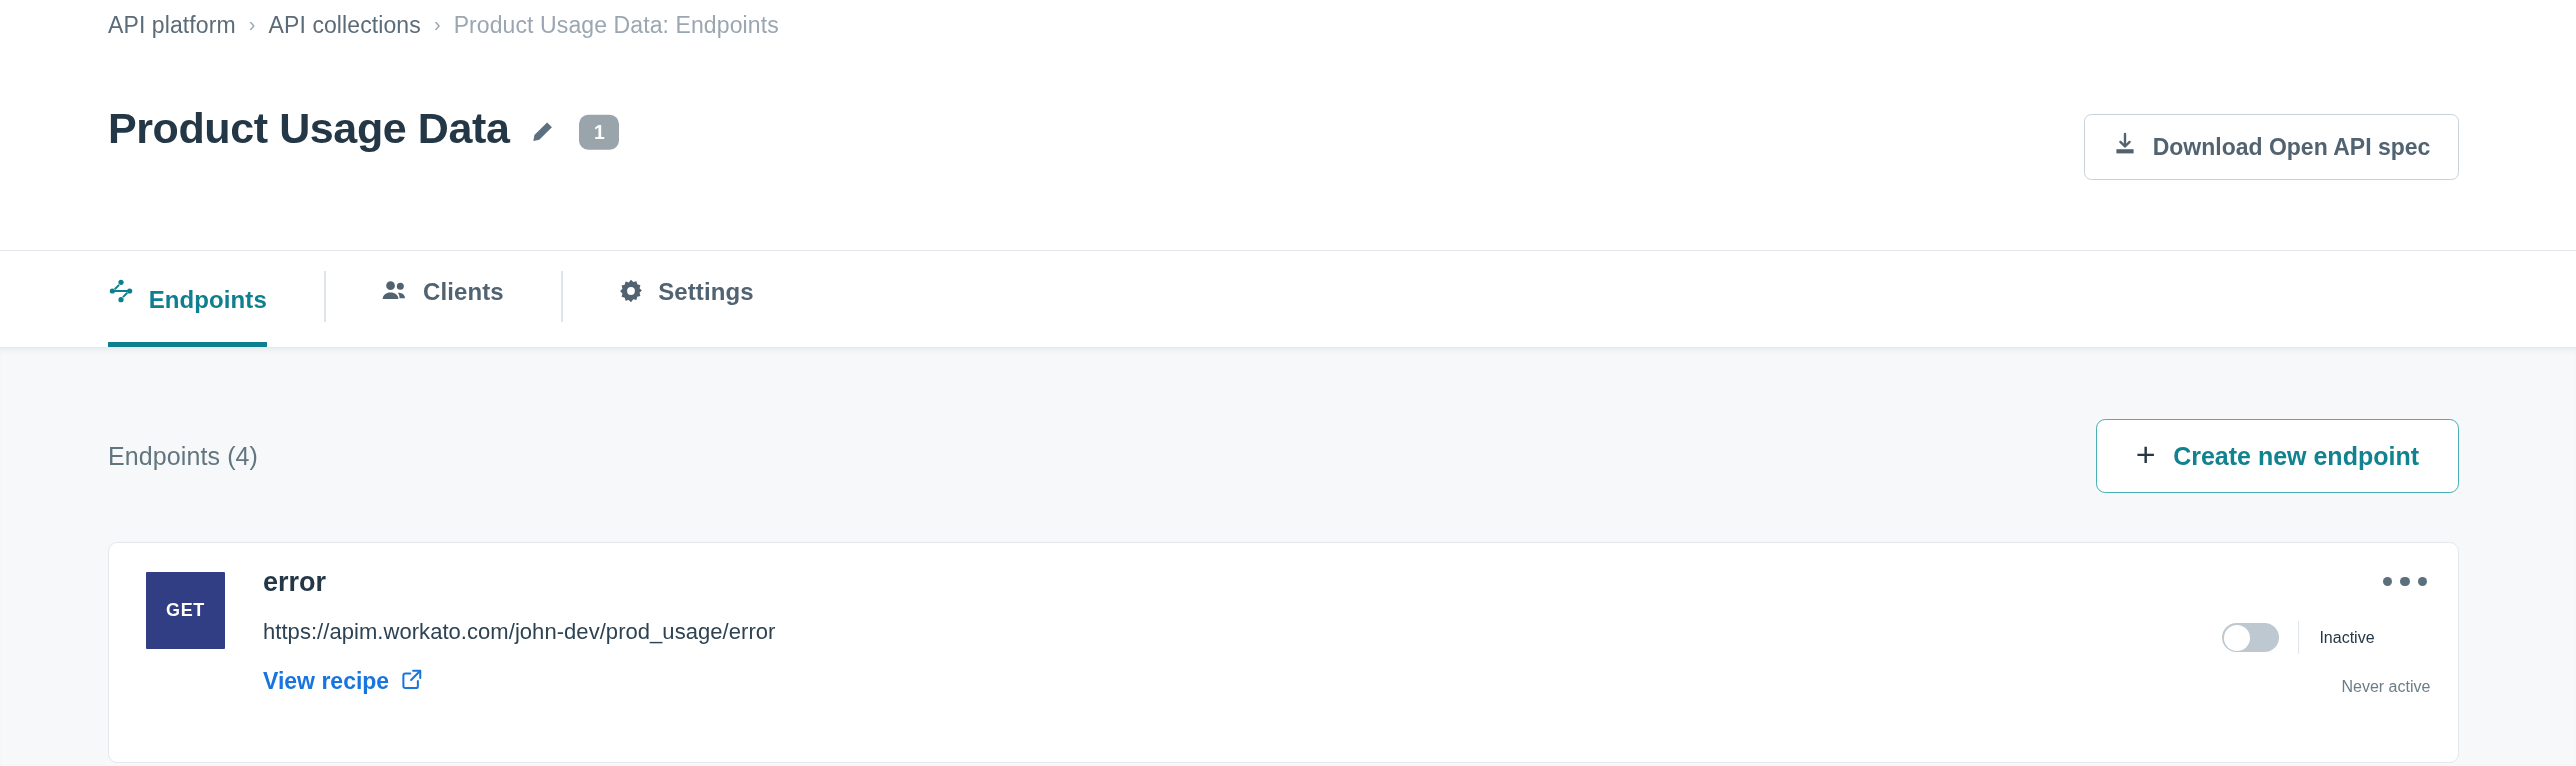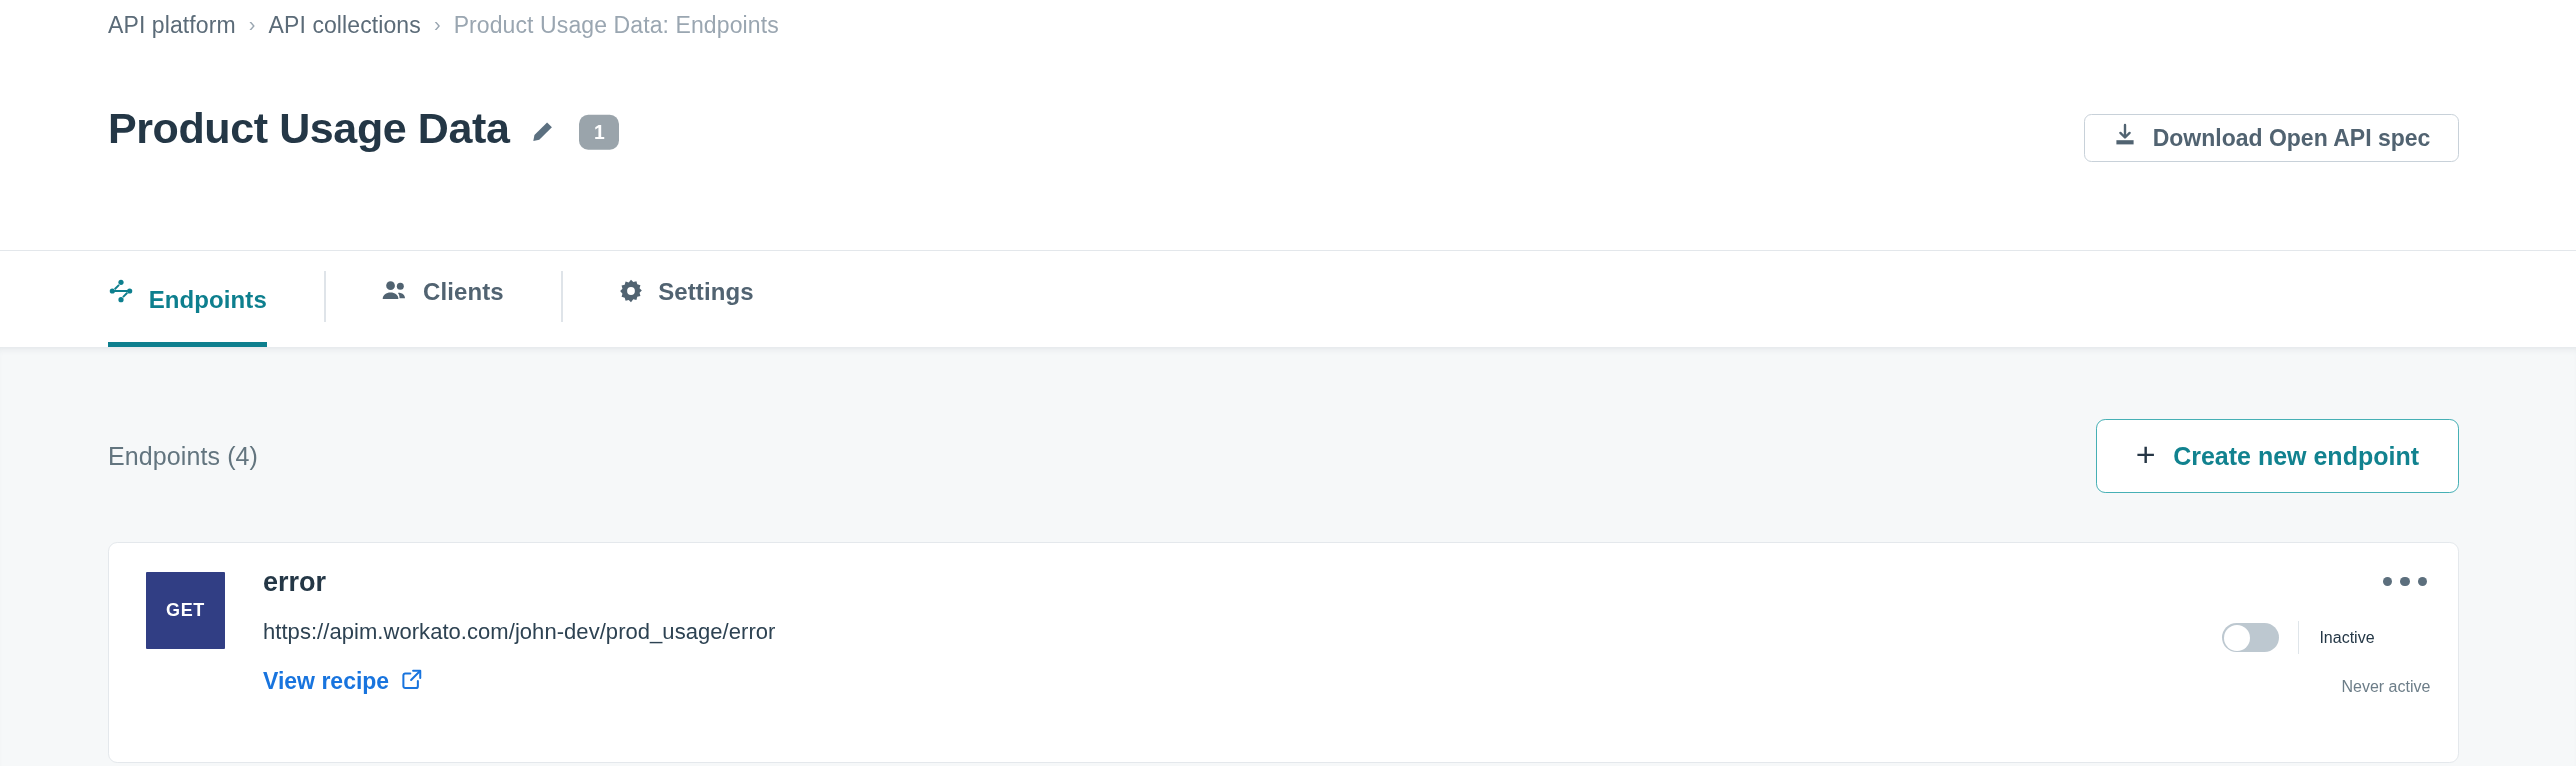--- a/index.html
+++ b/index.html
@@ -89,21 +89,21 @@
     display: flex;
     align-items: center;
     justify-content: center;
     transform: translateY(3.7px);
   }
 
   .download-btn {
     position: absolute;
     right: 117px;
     top: 114px;
-    height: 48px;
+    height: 66px;
     padding: 0 27.6px;
     display: flex;
     align-items: center;
     gap: 15.6px;
     background: #ffffff;
     border: 1.8px solid #c8d1d9;
     border-radius: 7.4px;
     color: #516371;
     font-size: 23px;
     font-weight: bold;

